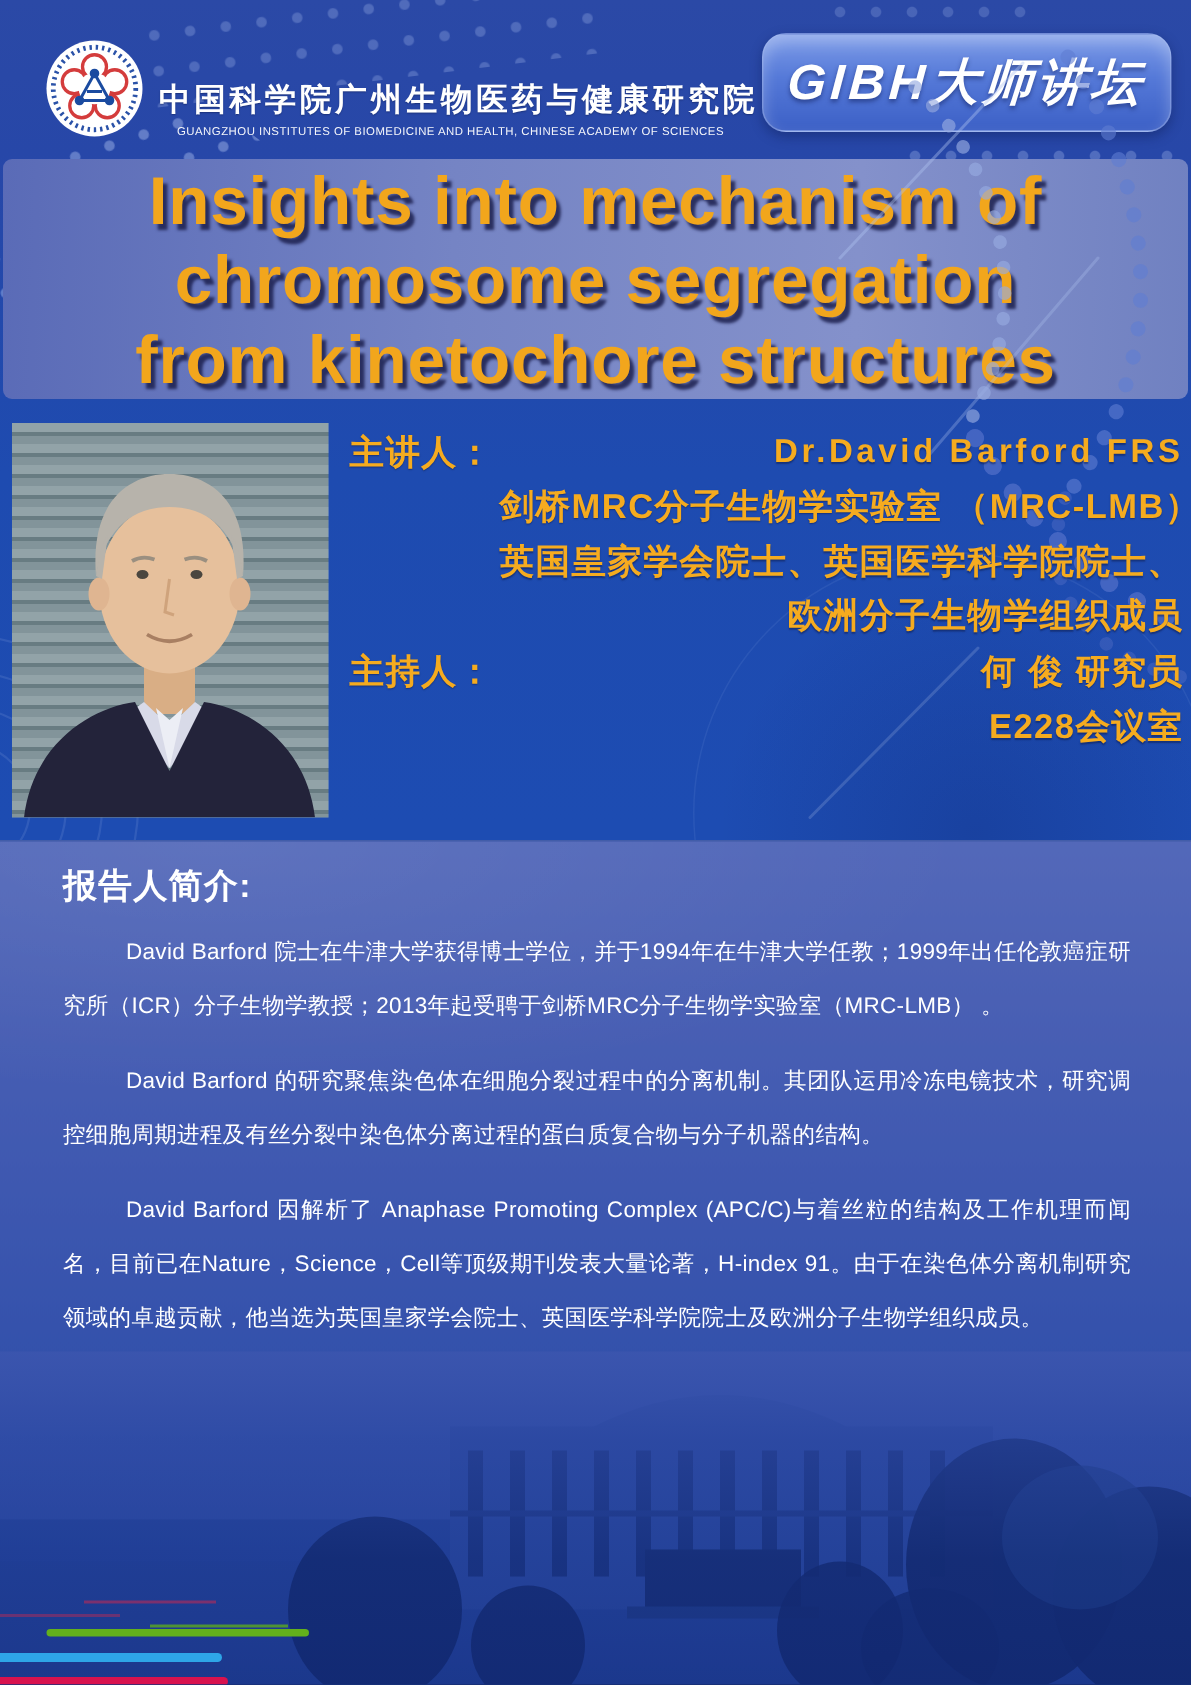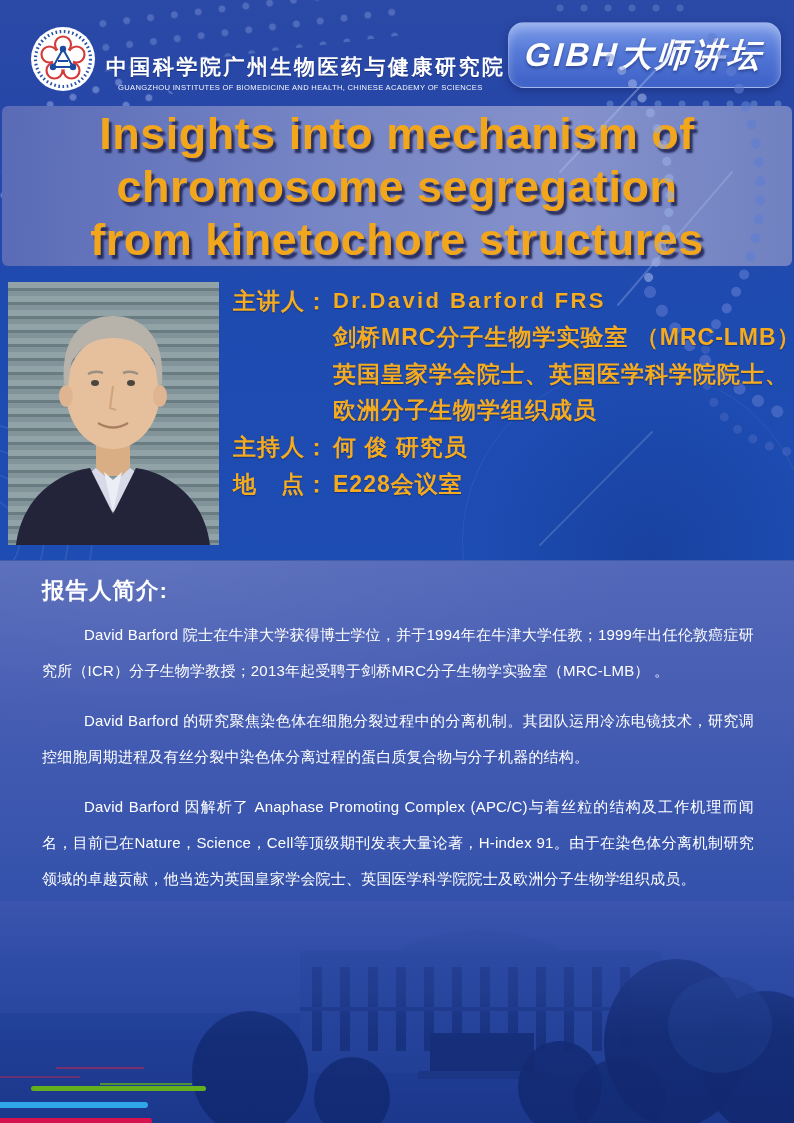--- a/index.html
+++ b/index.html
@@ -47,21 +47,21 @@
   }
   
   .photo{
     position:absolute;left:8px;top:282px;width:211px;height:263px;overflow:hidden;
     background:repeating-linear-gradient(180deg,#a3b4b7 0px,#a3b4b7 6px,#6f8489 6px,#6f8489 9px,#8fa2a6 9px,#8fa2a6 14px);
   }
   .photo svg{display:block;}
   .speaker-info{position:absolute;left:233px;top:283px;width:556px;}
   .info-row{display:flex;font-size:23px;font-weight:bold;color:#f5ab1f;line-height:36.3px;text-shadow:0 1px 1px rgba(10,20,60,.45);}
   .info-label{flex:0 0 100px;letter-spacing:1px;white-space:nowrap;}
-  .info-value{flex:1;letter-spacing:1px;white-space:nowrap;}
+  .info-value{flex:1;letter-spacing:1px;white-space:nowrap;text-align:right;}
   .info-row.name .info-value{letter-spacing:2.4px;font-size:22px;}
   .info-row.gap{margin-top:1px;}
   
   .bio-section{
     position:absolute;left:0;top:560px;width:794px;height:571px;
     background:linear-gradient(180deg,#5368b9 0%,#4a60b4 18%,#3e58b0 40%,#3351ab 60%,#2b4aa4 78%,#24439b 100%);
     border-top:1px solid rgba(255,255,255,.14);
     overflow:hidden;
   }
   .bio-sheen{position:absolute;left:0;top:0;width:794px;height:220px;background:radial-gradient(ellipse at 18% 0%,rgba(255,255,255,.07),transparent 55%);pointer-events:none;}
@@ -192,21 +192,20 @@
     </div>
     <div class="info-row">
       <span class="info-label"></span>
       <span class="info-value">欧洲分子生物学组织成员</span>
     </div>
     <div class="info-row gap">
       <span class="info-label">主持人：</span>
       <span class="info-value">何 俊 研究员</span>
     </div>
     <div class="info-row gap">
-      <span class="info-label">地　点：</span>
       <span class="info-value">E228会议室</span>
     </div>
   </div>
 
   <div class="bio-section">
     <div class="bio-sheen"></div>
 
     <svg class="building" width="794" height="210" viewBox="0 0 794 210">
       <rect x="0" y="92" width="794" height="118" fill="#1c3d95" opacity=".6"></rect>
       <rect x="0" y="120" width="300" height="90" fill="#1f4095" opacity=".5"></rect>

